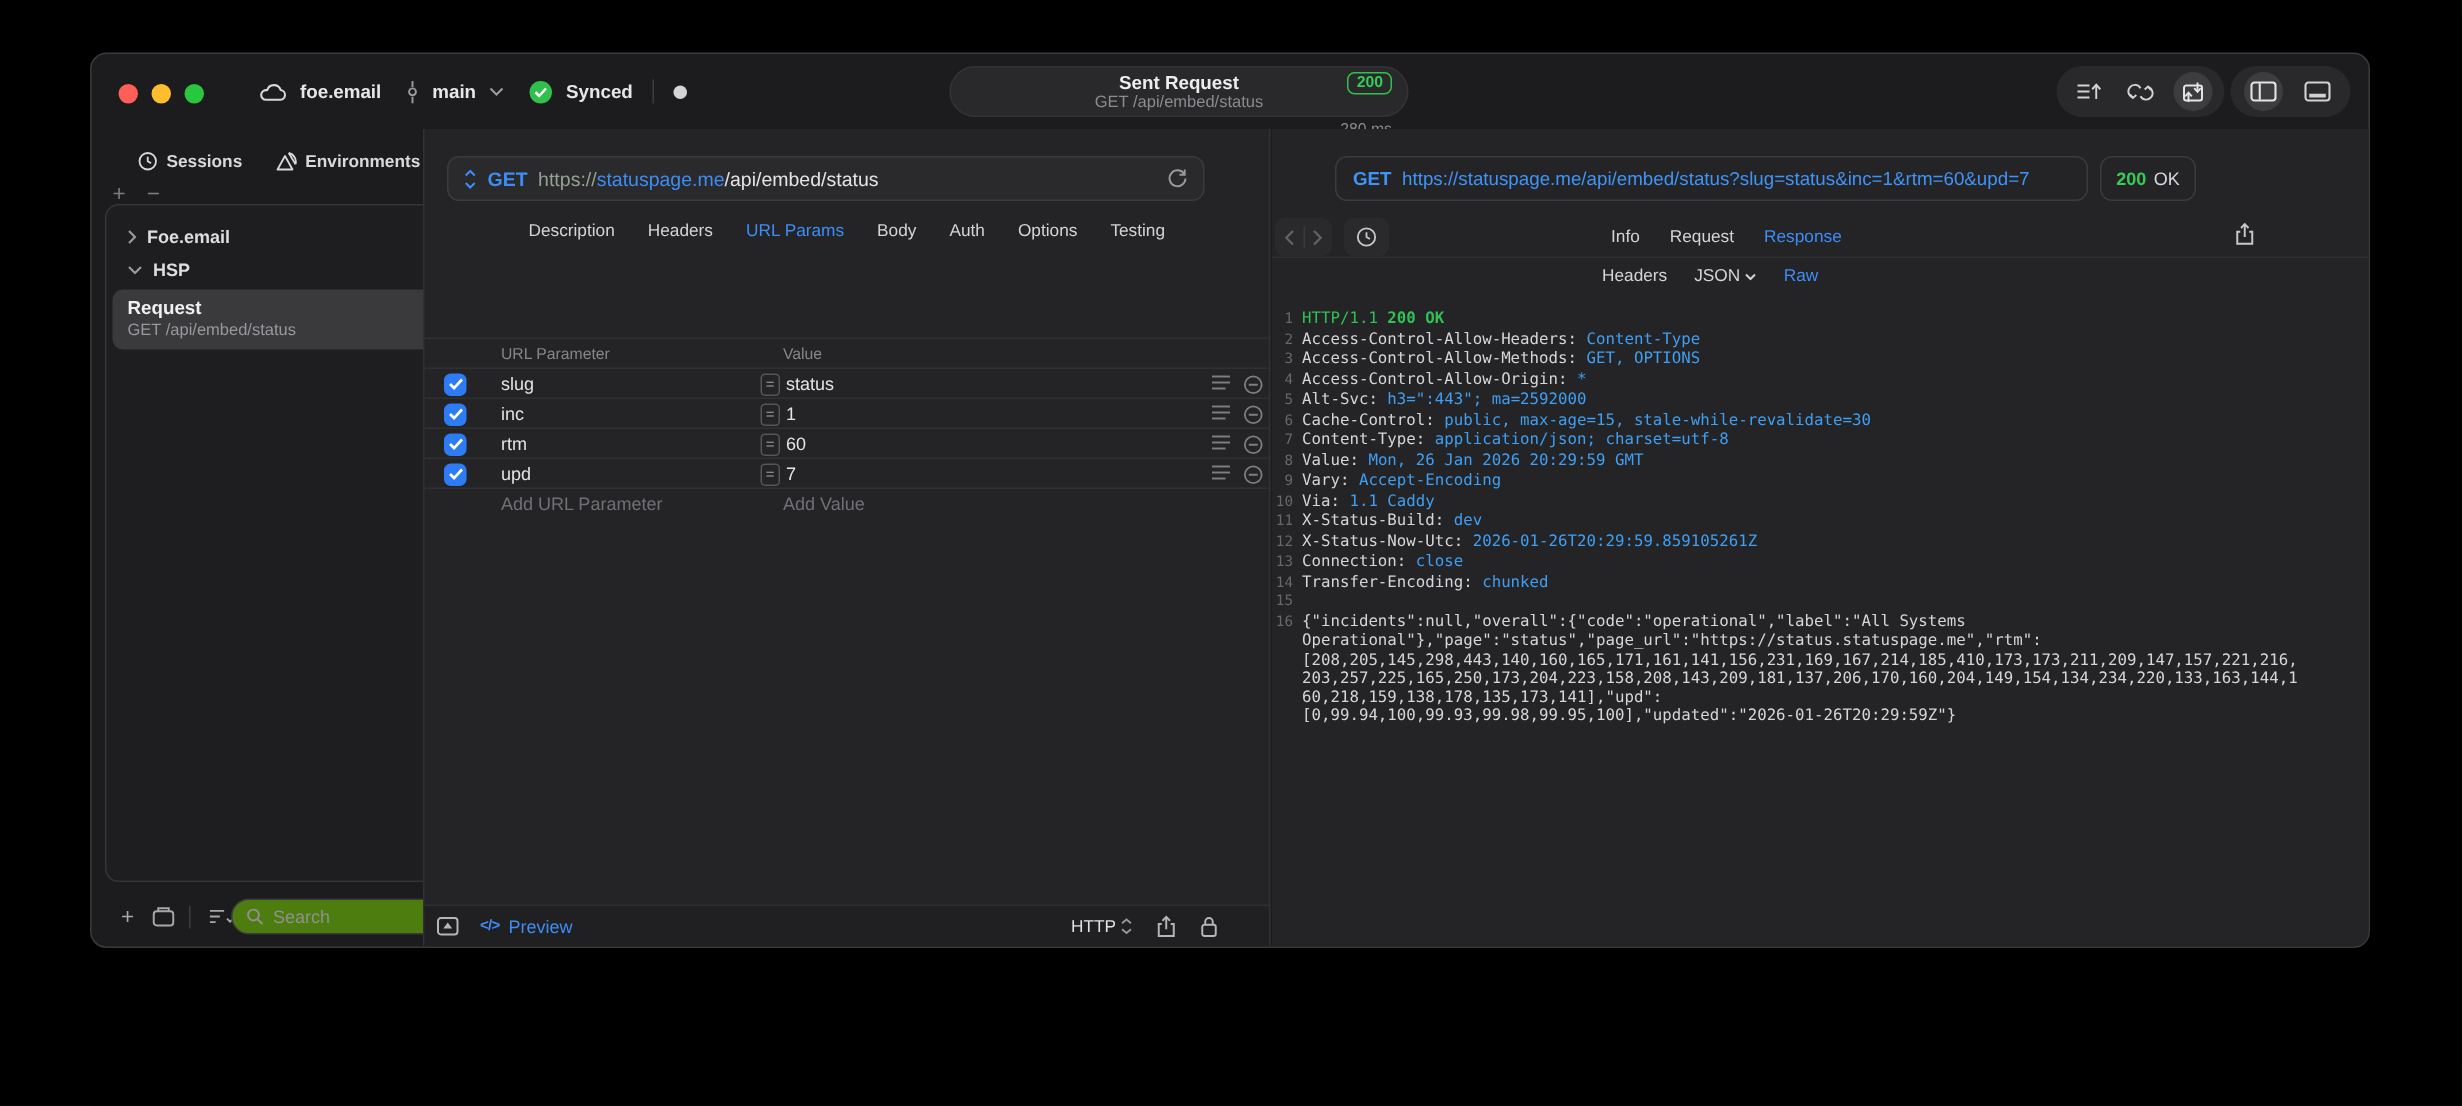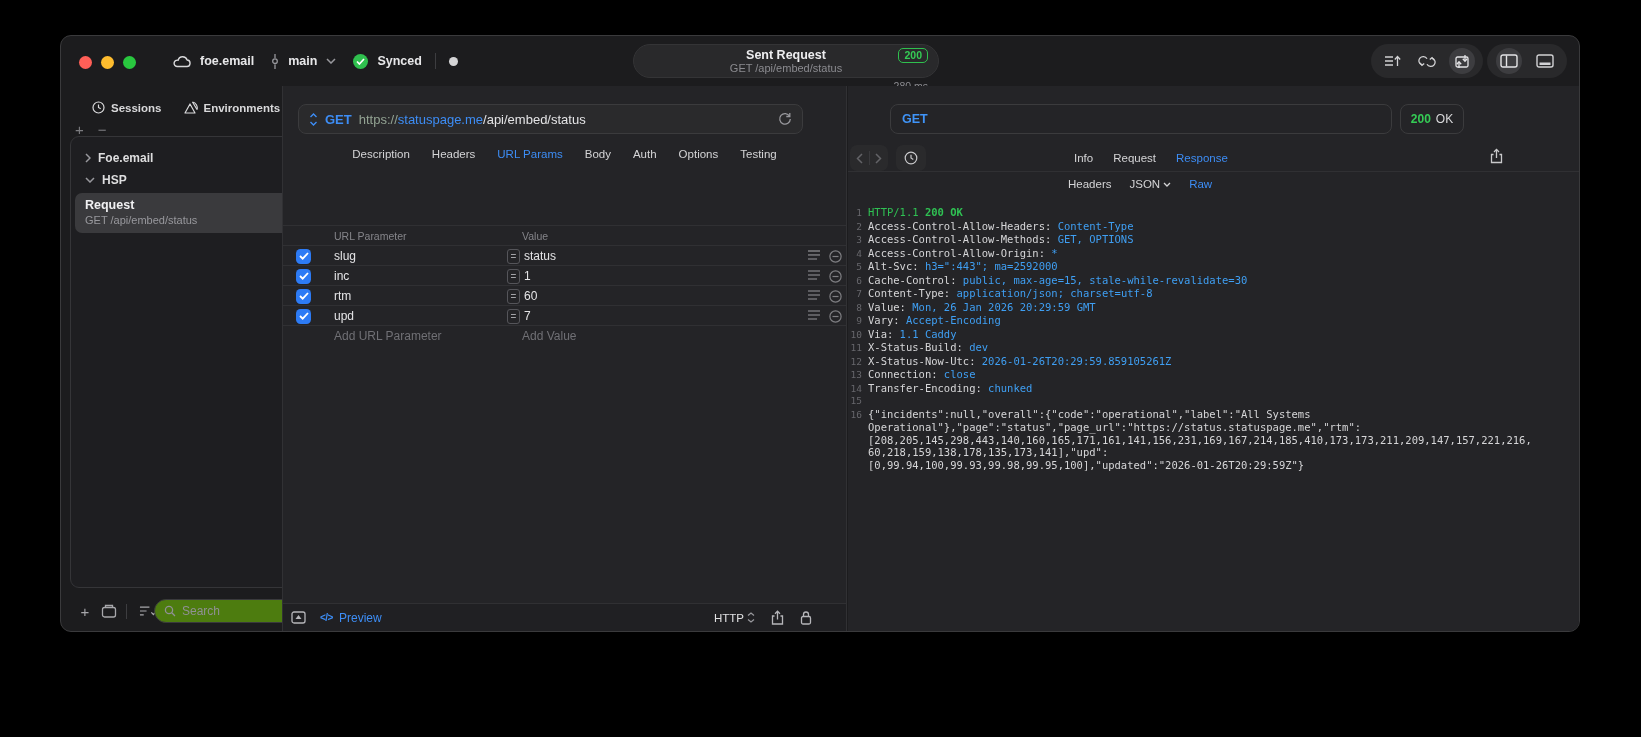--- a/index.html
+++ b/index.html
@@ -440,20 +440,21 @@
               <path d="M3.5 6.5 V4.5 a2.5 2.5 0 0 1 5 0 V6.5" fill="none" stroke="#b6b6ba" stroke-width="1.3"></path>
             </svg>
         </span>
       </span>
     </div>
   </div>
 
   <div class="resppanel">
     <div class="r-urlbox">
       <b>GET</b>
+      <span>https://statuspage.me/api/embed/status?slug=status&amp;inc=1&amp;rtm=60&amp;upd=7</span>
     </div>
     <div class="r-status">
       <span class="c200">200</span>
       <span class="cok">OK</span>
     </div>
 
     <div class="r-nav">
       <span class="nav-arrows">
         <span>
           <svg width="7" height="11" viewBox="0 0 7 11">
@@ -566,20 +567,24 @@
         <div class="cl">
           <span class="g"></span>
           <span class="ct"><span class="c-name">Operational"},"page":"status","page_url":"https://status.statuspage.me","rtm":</span></span>
         </div>
         <div class="cl">
           <span class="g"></span>
           <span class="ct"><span class="c-name">[208,205,145,298,443,140,160,165,171,161,141,156,231,169,167,214,185,410,173,173,211,209,147,157,221,216,</span></span>
         </div>
         <div class="cl">
           <span class="g"></span>
+          <span class="ct"><span class="c-name">203,257,225,165,250,173,204,223,158,208,143,209,181,137,206,170,160,204,149,154,134,234,220,133,163,144,1</span></span>
+        </div>
+        <div class="cl">
+          <span class="g"></span>
           <span class="ct"><span class="c-name">60,218,159,138,178,135,173,141],"upd":</span></span>
         </div>
         <div class="cl">
           <span class="g"></span>
           <span class="ct"><span class="c-name">[0,99.94,100,99.93,99.98,99.95,100],"updated":"2026-01-26T20:29:59Z"}</span></span>
         </div>
       </div>
   </div>
 
 </div>

